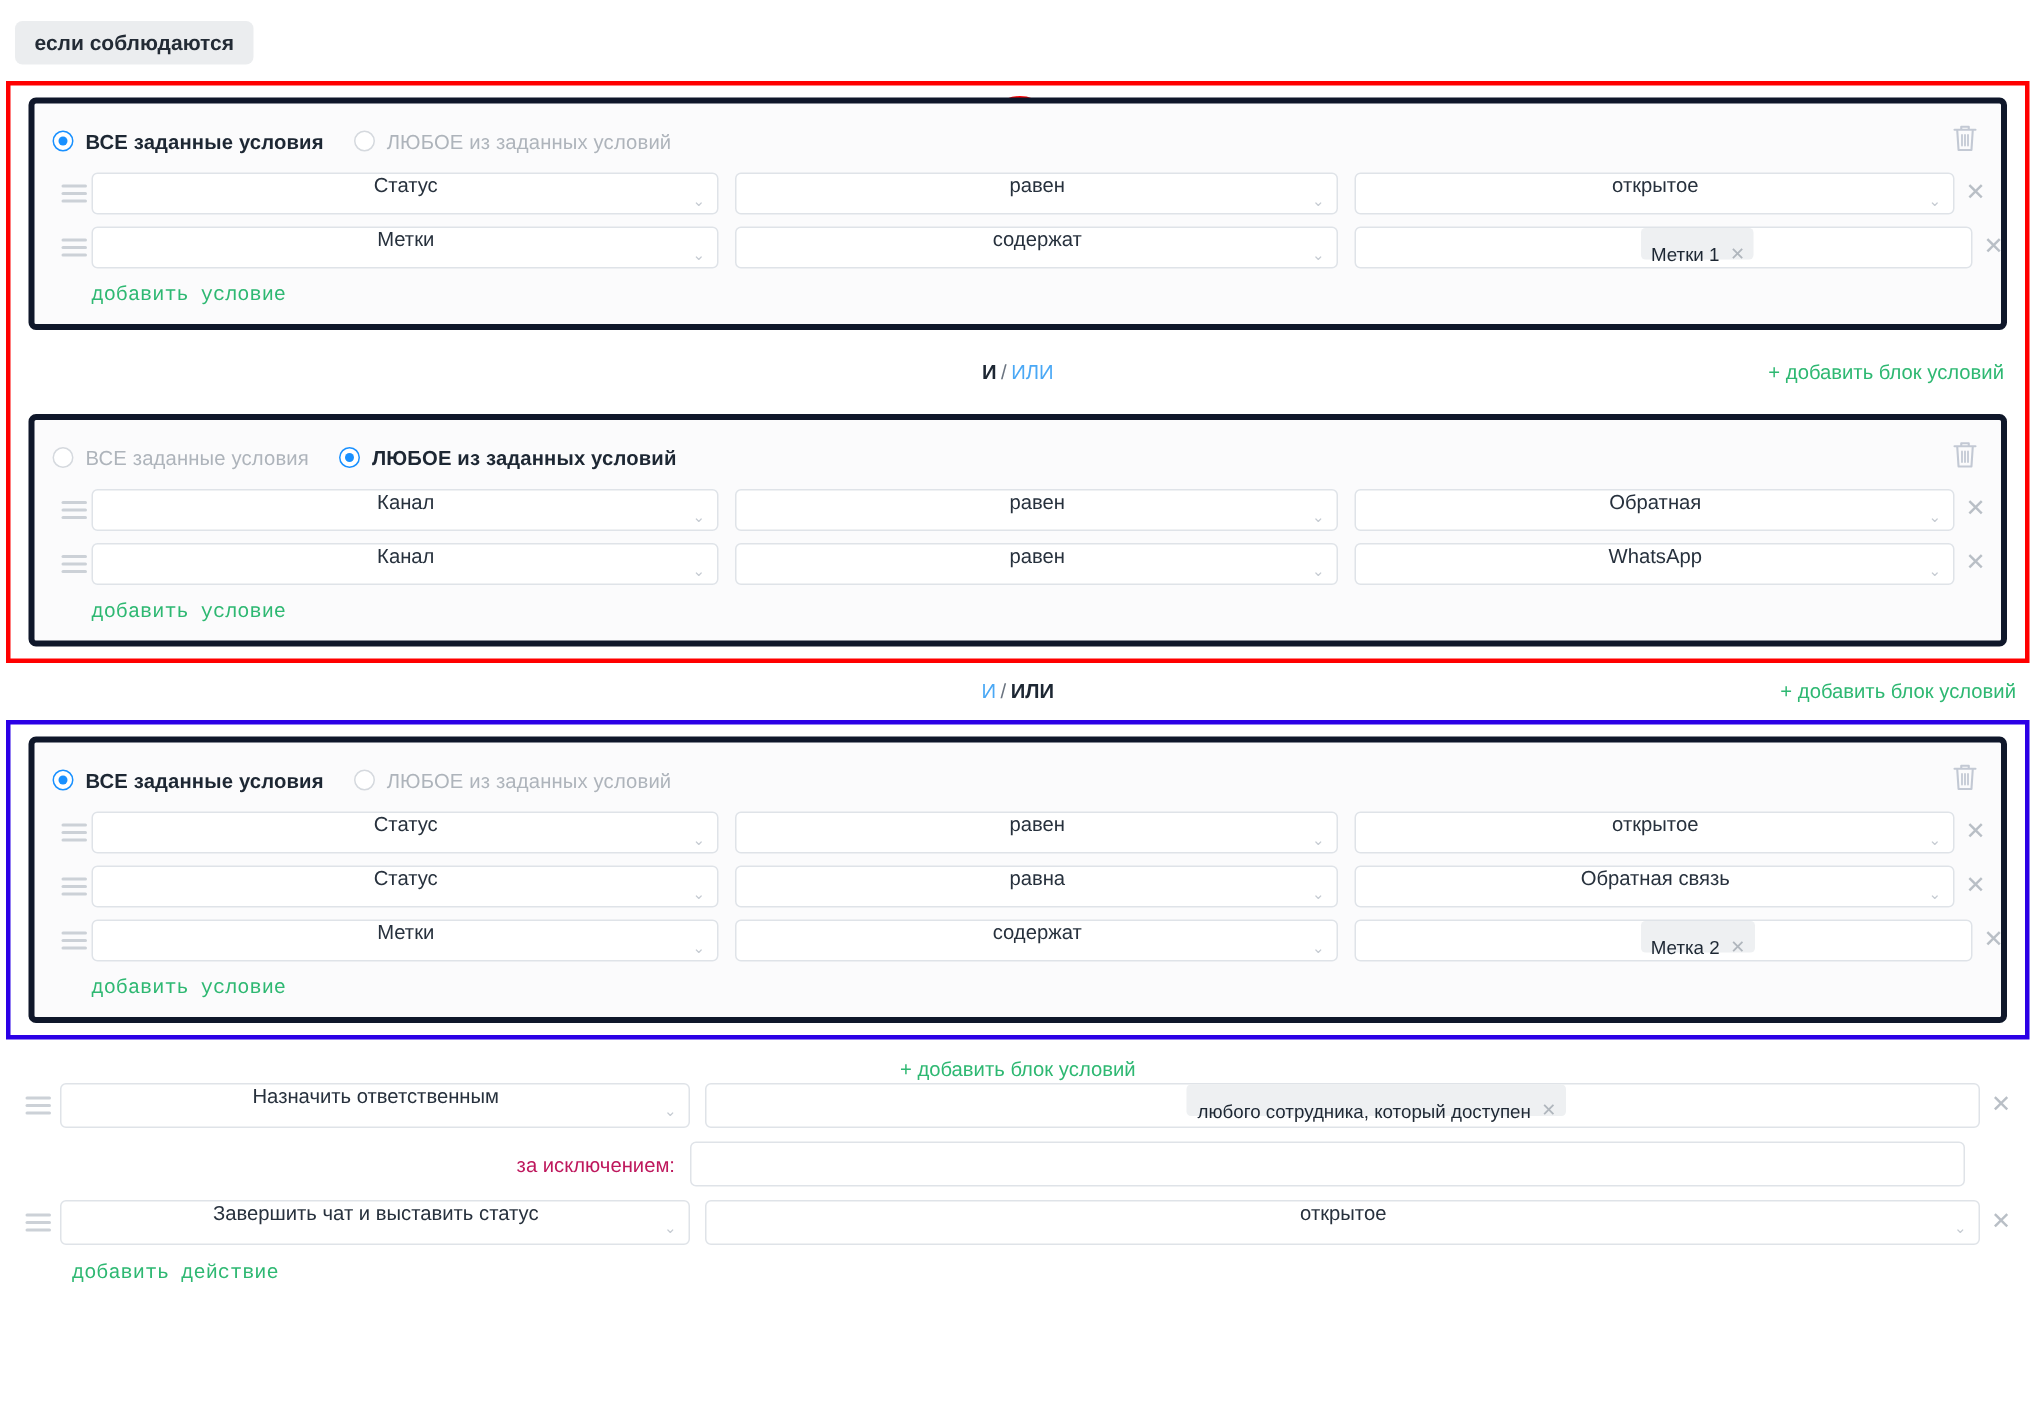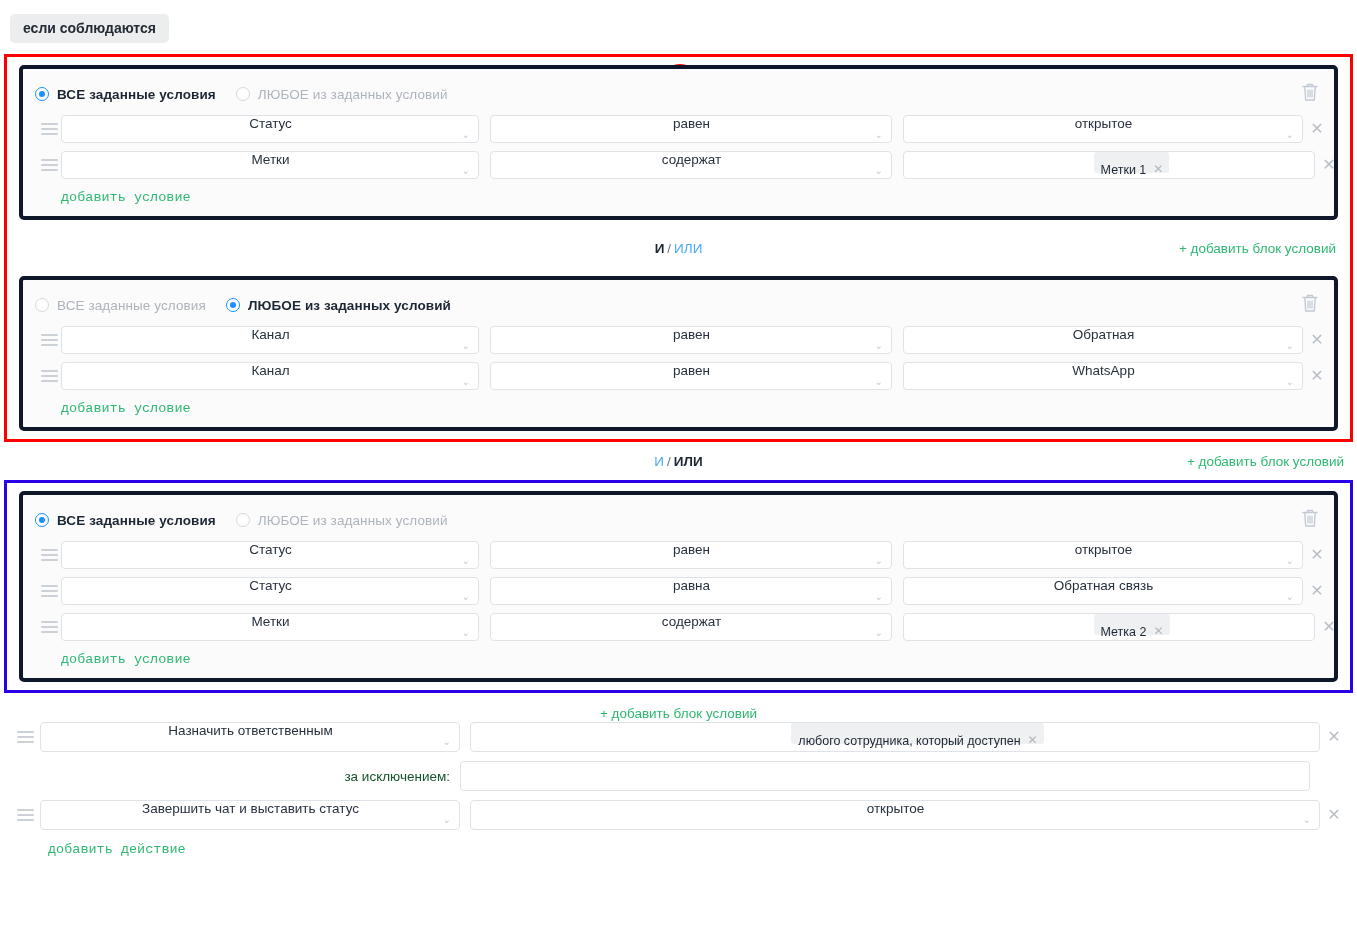--- a/index.html
+++ b/index.html
@@ -222,21 +222,21 @@
   .a-grip { width: 30px; flex: 0 0 30px; display:flex; flex-direction:column; gap:3px; align-items:center; cursor: grab; }
   .a-grip i { display:block; width:17px; height:2px; background:#ccd1d7; border-radius:1px; }
   .a-left  { width: 420px; flex: 0 0 420px; margin-right: 10px; }
   .a-right { width: 850px; flex: 0 0 850px; }
   .a-short { width: 850px; flex: 0 0 850px; }
   .excl-label {
     width: 450px; flex: 0 0 450px;
     text-align: right;
     padding-right: 10px;
     font-size: 13.5px;
-    color: #14532d;
+    color: #be185d;
   }
   .fld.tall { height: 30px; }
   .fld.plain { cursor: text; }
 </style>
 </head>
 <body>
 
 <div class="page">
 
   <div class="badge b1">1</div>

